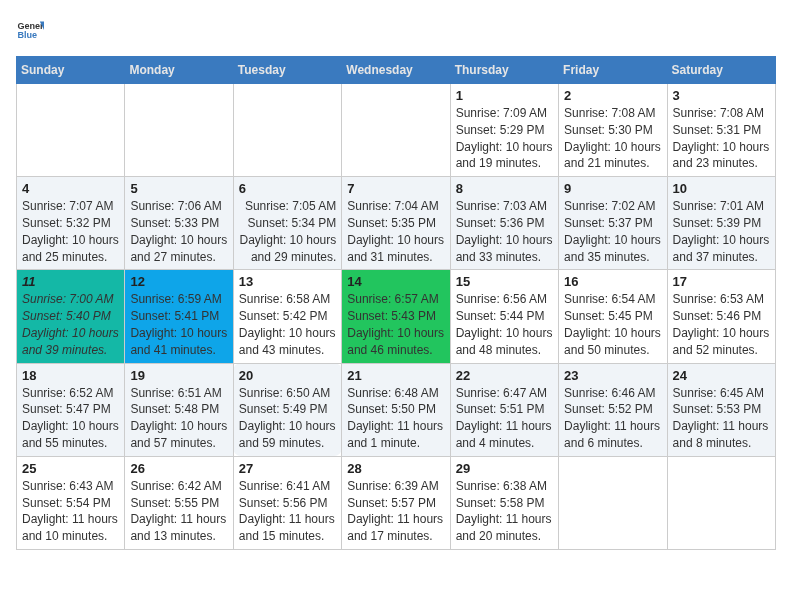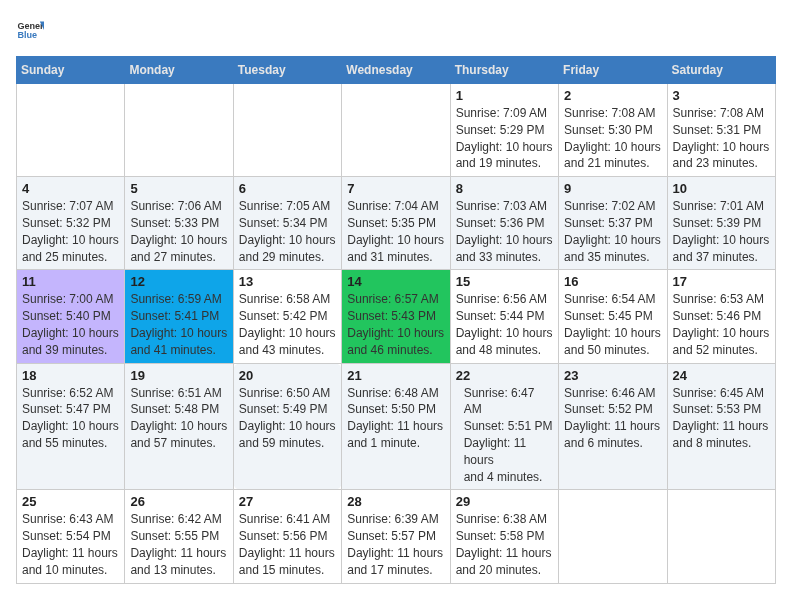--- a/index.html
+++ b/index.html
@@ -148,21 +148,21 @@
         </td>
         <td style="background: rgb(240, 244, 248);">
           <div class="day-number">5</div>
           <div class="day-info" style="white-space: pre-line;">Sunrise: 7:06 AM
 Sunset: 5:33 PM
 Daylight: 10 hours
 and 27 minutes.</div>
         </td>
         <td style="background: rgb(240, 244, 248);">
           <div class="day-number">6</div>
-          <div class="day-info" style="white-space: pre-line;">Sunrise: 7:05 AM
+          <div class="day-info" style="white-space: pre-line; text-align: right;">Sunrise: 7:05 AM
 Sunset: 5:34 PM
 Daylight: 10 hours
 and 29 minutes.</div>
         </td>
         <td style="background: rgb(240, 244, 248);">
           <div class="day-number">7</div>
           <div class="day-info" style="white-space: pre-line;">Sunrise: 7:04 AM
 Sunset: 5:35 PM
 Daylight: 10 hours
 and 31 minutes.</div>
@@ -183,21 +183,21 @@
         </td>
         <td style="background: rgb(240, 244, 248);">
           <div class="day-number">10</div>
           <div class="day-info" style="white-space: pre-line;">Sunrise: 7:01 AM
 Sunset: 5:39 PM
 Daylight: 10 hours
 and 37 minutes.</div>
         </td>
       </tr>
       <tr>
-        <td style="background: #c4b5fd;">
+        <td style="background: #14b8a6; font-style: italic;">
           <div class="day-number">11</div>
           <div class="day-info" style="white-space: pre-line;">Sunrise: 7:00 AM
 Sunset: 5:40 PM
 Daylight: 10 hours
 and 39 minutes.</div>
         </td>
         <td style="background: #0ea5e9;">
           <div class="day-number">12</div>
           <div class="day-info" style="white-space: pre-line;">Sunrise: 6:59 AM
 Sunset: 5:41 PM
@@ -264,21 +264,21 @@
         </td>
         <td style="background: rgb(240, 244, 248);">
           <div class="day-number">21</div>
           <div class="day-info" style="white-space: pre-line;">Sunrise: 6:48 AM
 Sunset: 5:50 PM
 Daylight: 11 hours
 and 1 minute.</div>
         </td>
         <td style="background: rgb(240, 244, 248);">
           <div class="day-number">22</div>
-          <div class="day-info" style="white-space: pre-line; margin-left: 8px;">Sunrise: 6:47 AM
+          <div class="day-info" style="white-space: pre-line;">Sunrise: 6:47 AM
 Sunset: 5:51 PM
 Daylight: 11 hours
 and 4 minutes.</div>
         </td>
         <td style="background: rgb(240, 244, 248);">
           <div class="day-number">23</div>
           <div class="day-info" style="white-space: pre-line;">Sunrise: 6:46 AM
 Sunset: 5:52 PM
 Daylight: 11 hours
 and 6 minutes.</div>

